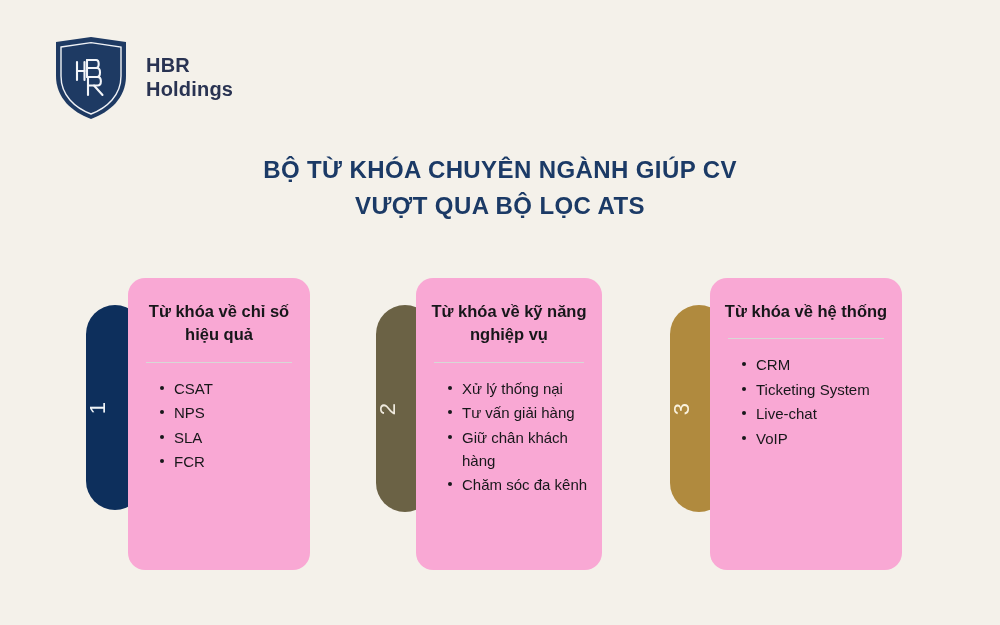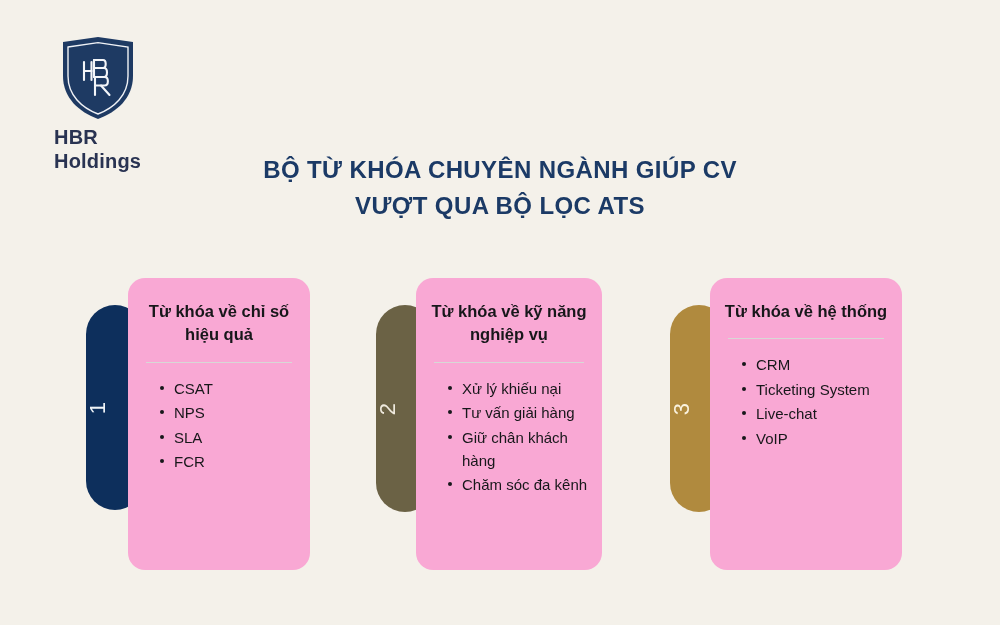--- a/index.html
+++ b/index.html
@@ -22,22 +22,21 @@
     height: 625px;
   }
 
   
   .logo {
     position: absolute;
     left: 54px;
     top: 36px;
     display: flex;
     align-items: center;
-    gap: 6px;
-    flex-direction: column;
+    gap: 18px;
   }
 
   .logo-shield {
     width: 74px;
     height: 84px;
     display: block;
   }
 
   .logo-words {
     display: flex;
@@ -223,21 +222,21 @@
     </div>
 
     <div class="group g2">
       <div class="tab" style="background: rgb(107, 98, 69);">
         <span class="tab-number">2</span>
       </div>
       <div class="card">
         <div class="card-heading">Từ khóa về kỹ năng nghiệp vụ</div>
         <div class="divider"></div>
         <ul class="bullets">
-          <li>Xử lý khiếu nại</li>
+          <li>Xử lý thống nại</li>
           <li>Tư vấn giải hàng</li>
           <li>Giữ chân khách hàng</li>
           <li>Chăm sóc đa kênh</li>
         </ul>
       </div>
     </div>
 
     <div class="group g3">
       <div class="tab" style="background: rgb(176, 138, 62);">
         <span class="tab-number">3</span>

